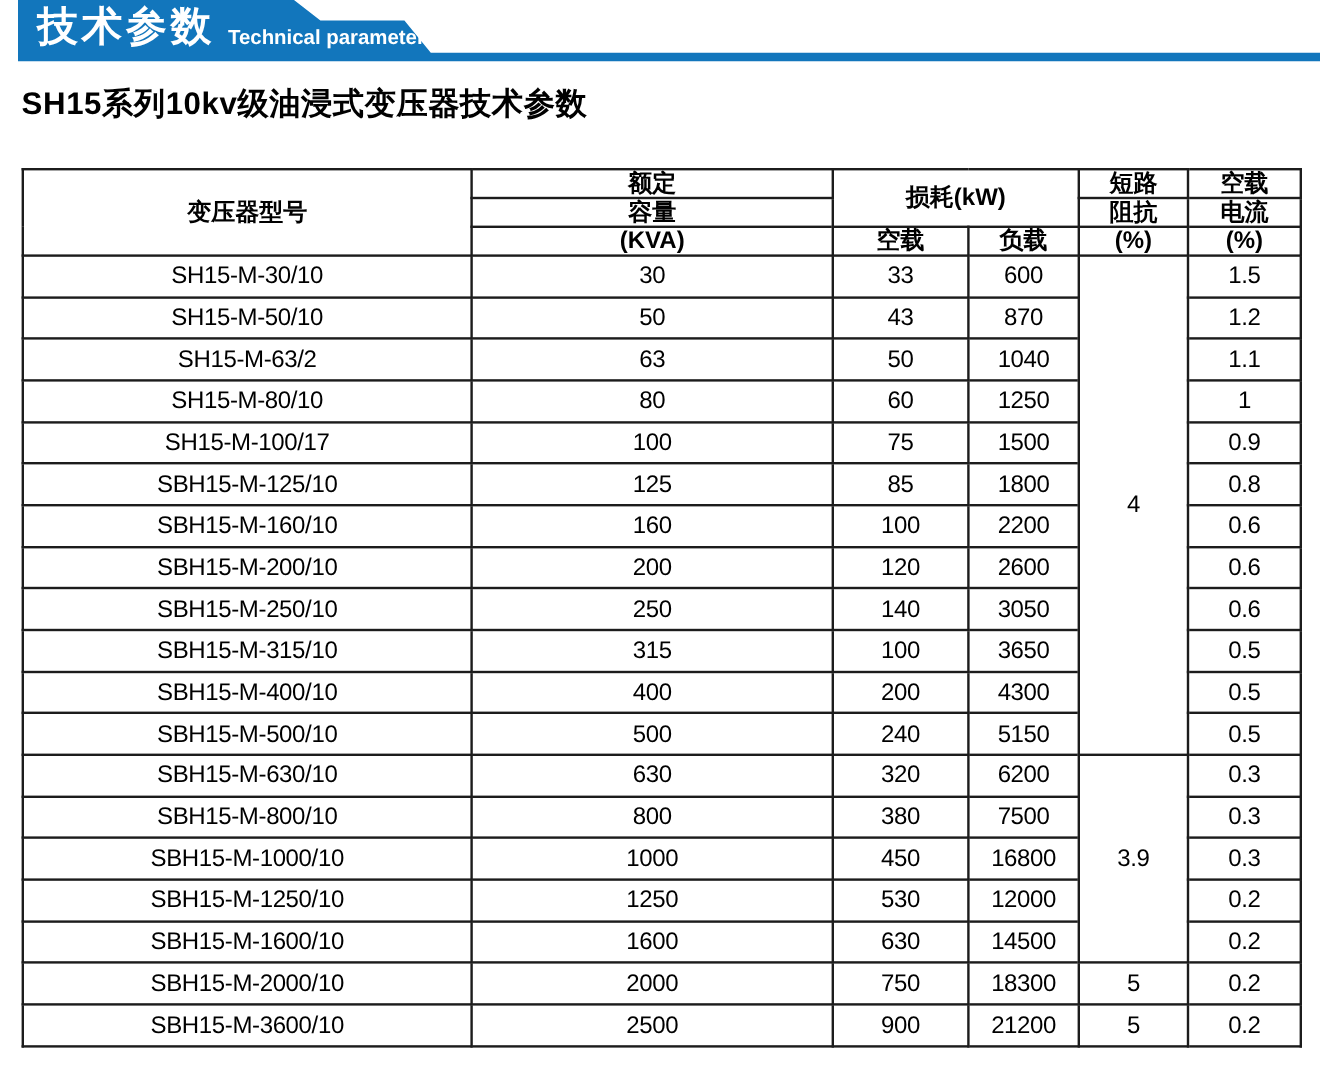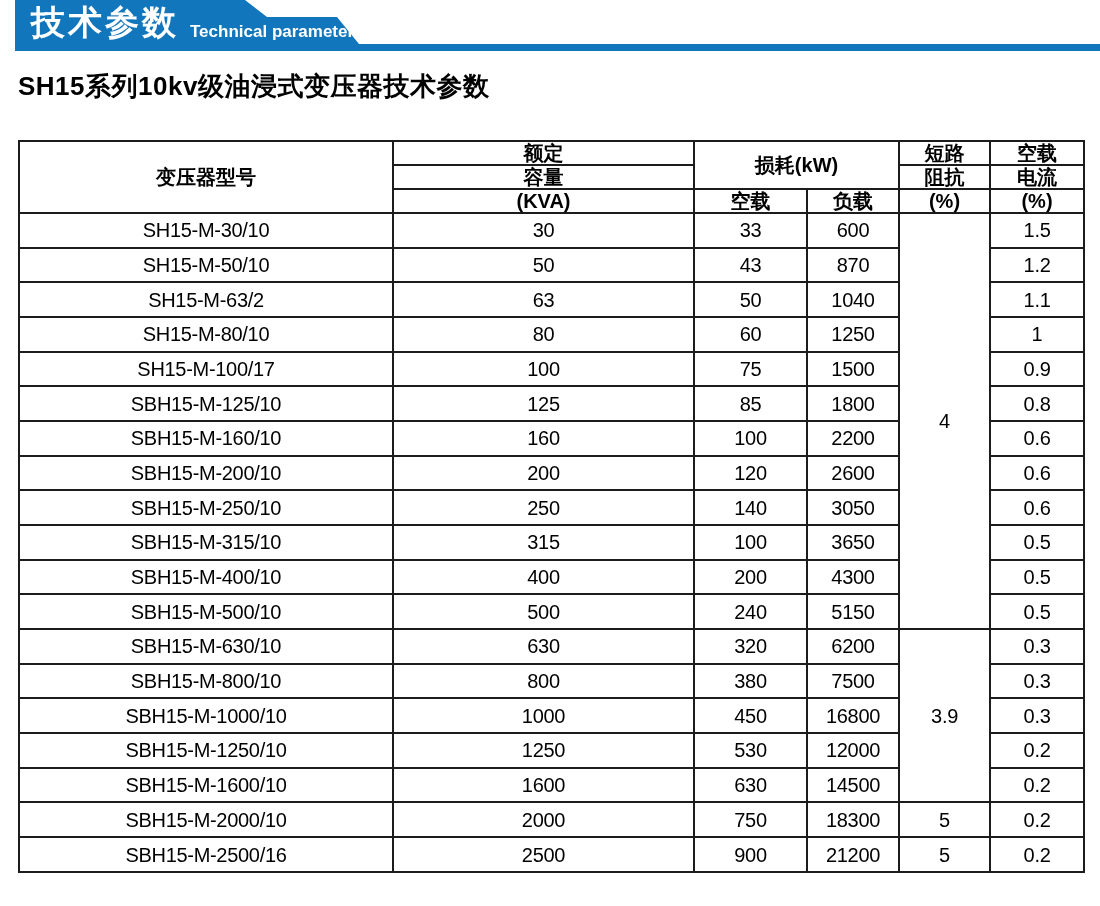--- a/index.html
+++ b/index.html
@@ -254,21 +254,21 @@
       </tr>
       <tr>
         <td>SBH15-M-2000/10</td>
         <td>2000</td>
         <td>750</td>
         <td>18300</td>
         <td>5</td>
         <td>0.2</td>
       </tr>
       <tr>
-        <td>SBH15-M-2500/16</td>
+        <td>SBH15-M-3600/10</td>
         <td>2500</td>
         <td>900</td>
         <td>21200</td>
         <td>5</td>
         <td>0.2</td>
       </tr>
     </tbody>
   </table>
 
 </div>

